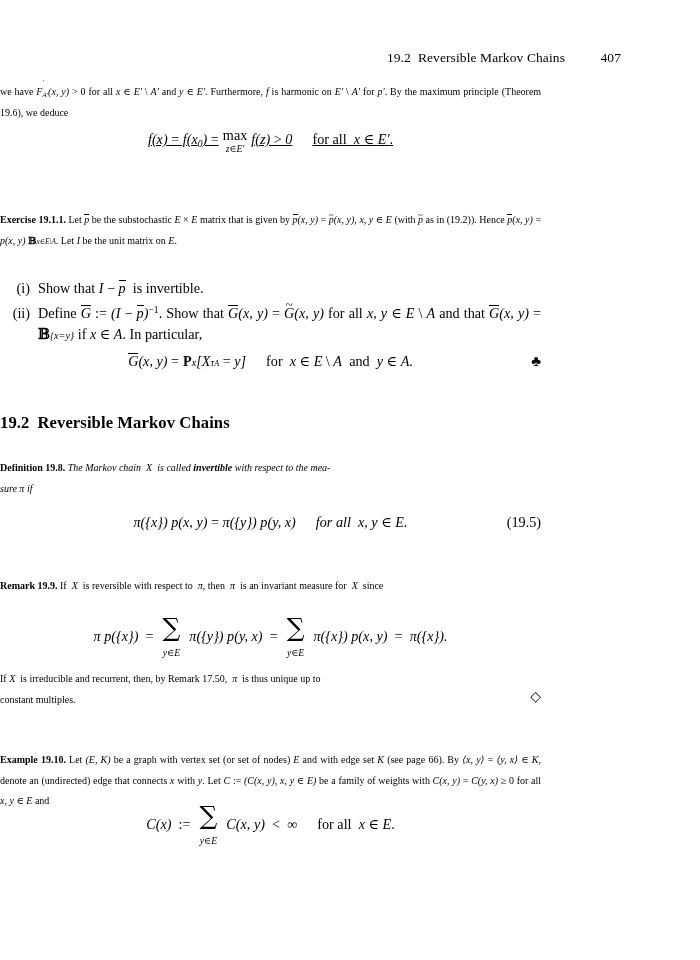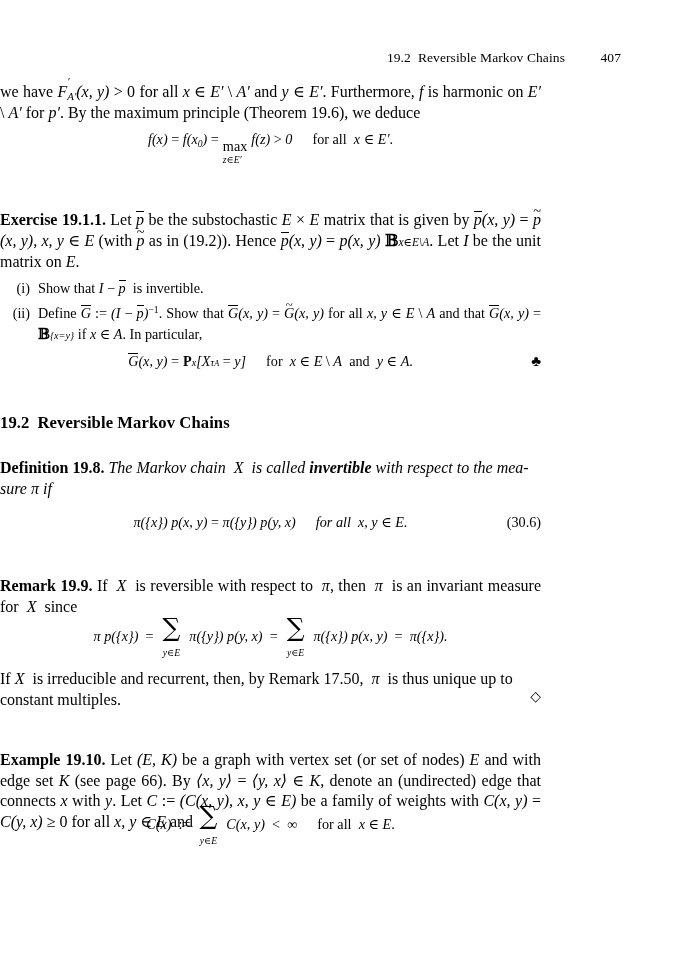--- a/index.html
+++ b/index.html
@@ -36,21 +36,21 @@
     width: 541px;
     font-size: 13.5px;
     text-align: right;
     letter-spacing: 0.1px;
   }
   .runhead .rh-sec { margin-right: 30px; }
   .runhead .rh-num { display: inline-block; min-width: 26px; text-align: right;}
 
   
   .para {
-    font-size: 16px;
+    font-size: 10px;
     line-height: 20.6px;
     text-align: justify;
     text-justify: inter-word;
     margin: 0;
   }
   .para.noindent { text-indent: 0; }
 
   .block { position: absolute; left: 0; width: 541px; }
 
   
@@ -121,23 +121,23 @@
   .bigsum .lim {
     display: block;
     font-size: 9.6px;
     line-height: 11px;
     font-style: italic;
     margin-top: 10px;
   }
   .bigmax {
     display: inline-block;
     vertical-align: middle;
-    text-align: left;
-    position: relative;
-    top: 11px;
+    text-align: center;
+    position: relative;
+    top: 0;
   }
   .bigmax .mx {
     display: block;
     font-style: normal;
     font-size: 14.2px;
     line-height: 15px;
   }
   .bigmax .lim {
     display: block;
     font-size: 9.6px;
@@ -225,21 +225,21 @@
   <div class="runhead">
     <span class="rh-sec"><span>19.2</span>&nbsp; <span>Reversible Markov Chains</span></span><span class="rh-num">407</span>
   </div>
 
   <div class="block" style="top:82px;">
     <div class="para noindent">
       <span>we have <span class="m">F</span><span style="position:relative;display:inline-block;"><sup style="position:absolute;left:0;top:-0.05em;font-style:italic;">′</sup><sub style="font-style:italic;">A′</sub></span><span class="m">(x, y)</span> <span class="op">&gt;</span> 0 for all <span class="m">x</span> <span class="op">∈</span> <span class="m">E′</span> <span class="op">\</span> <span class="m">A′</span> and <span class="m">y</span> <span class="op">∈</span> <span class="m">E′</span>. Furthermore, <span class="m">f</span> is harmonic on <span class="m">E′</span> <span class="op">\</span> <span class="m">A′</span> for <span class="m">p′</span>. By the maximum principle (Theorem 19.6), we deduce</span>
     </div>
   </div>
 
-  <div class="disp" style="top:128px;">
+  <div class="disp" style="top:128px;text-decoration:underline;">
     <span class="m">f(x) <span class="op">=</span> f(x<sub>0</sub>) <span class="op">=</span></span><span class="gap-xs"></span><span class="bigmax"><span class="mx">max</span><span class="lim">z∈E′</span></span><span class="gap-xs"></span><span class="m">f(z) <span class="op">&gt;</span> 0</span><span class="gap"></span><span class="mr">for all&nbsp; <span class="m">x</span> <span class="op">∈</span> <span class="m">E′</span>.</span>
   </div>
 
 
   <div class="block" style="top:210px;">
     <div class="para noindent">
       <span class="thmhead">Exercise 19.1.1.</span>
       Let <span class="ovl m">p</span> be the substochastic <span class="m">E</span> <span class="op">×</span> <span class="m">E</span> matrix that is given by <span class="ovl m">p</span><span class="m">(x, y)</span> <span class="op">=</span>
       <span class="tilde-wrap"><span class="tld">~</span><span class="m">p</span></span><span class="m">(x, y)</span>, <span class="m">x, y</span> <span class="op">∈</span> <span class="m">E</span> (with <span class="tilde-wrap"><span class="tld">~</span><span class="m">p</span></span> as in (19.2)). Hence <span class="ovl m">p</span><span class="m">(x, y)</span> <span class="op">=</span> <span class="m">p(x, y)</span> <span class="mb" style="font-family:'DejaVu Serif',serif;">𝔹</span><span class="sml m">x∈E\A</span>. Let <span class="m">I</span> be the unit matrix on <span class="m">E</span>.
     </div>
@@ -265,21 +265,21 @@
   </div>
 
   <div class="block" style="top:458px;">
     <div class="para noindent">
       <span class="thmhead">Definition 19.8.</span><span class="ital"> The Markov chain &nbsp;<span class="m">X</span>&nbsp; is called </span><span class="bi">invertible</span><span class="ital"> with respect to the mea-<br>sure <span class="m">π</span> if</span>
     </div>
   </div>
 
   <div class="disp" style="top:514px;">
     <span class="m">π({x}) p(x, y) <span class="op">=</span> π({y}) p(y, x)</span><span class="gap"></span><span class="ital">for all&nbsp; <span class="m">x, y</span> <span class="op">∈</span> <span class="m">E</span>.</span>
-    <span class="eqno">(30.6)</span>
+    <span class="eqno">(19.5)</span>
   </div>
 
 
   <div class="block" style="top:576px;">
     <div class="para noindent">
       <span class="thmhead">Remark 19.9.</span>
       If &nbsp;<span class="m">X</span>&nbsp; is reversible with respect to &nbsp;<span class="m">π</span>, then &nbsp;<span class="m">π</span>&nbsp; is an invariant measure for &nbsp;<span class="m">X</span>&nbsp; since
     </div>
   </div>
 

